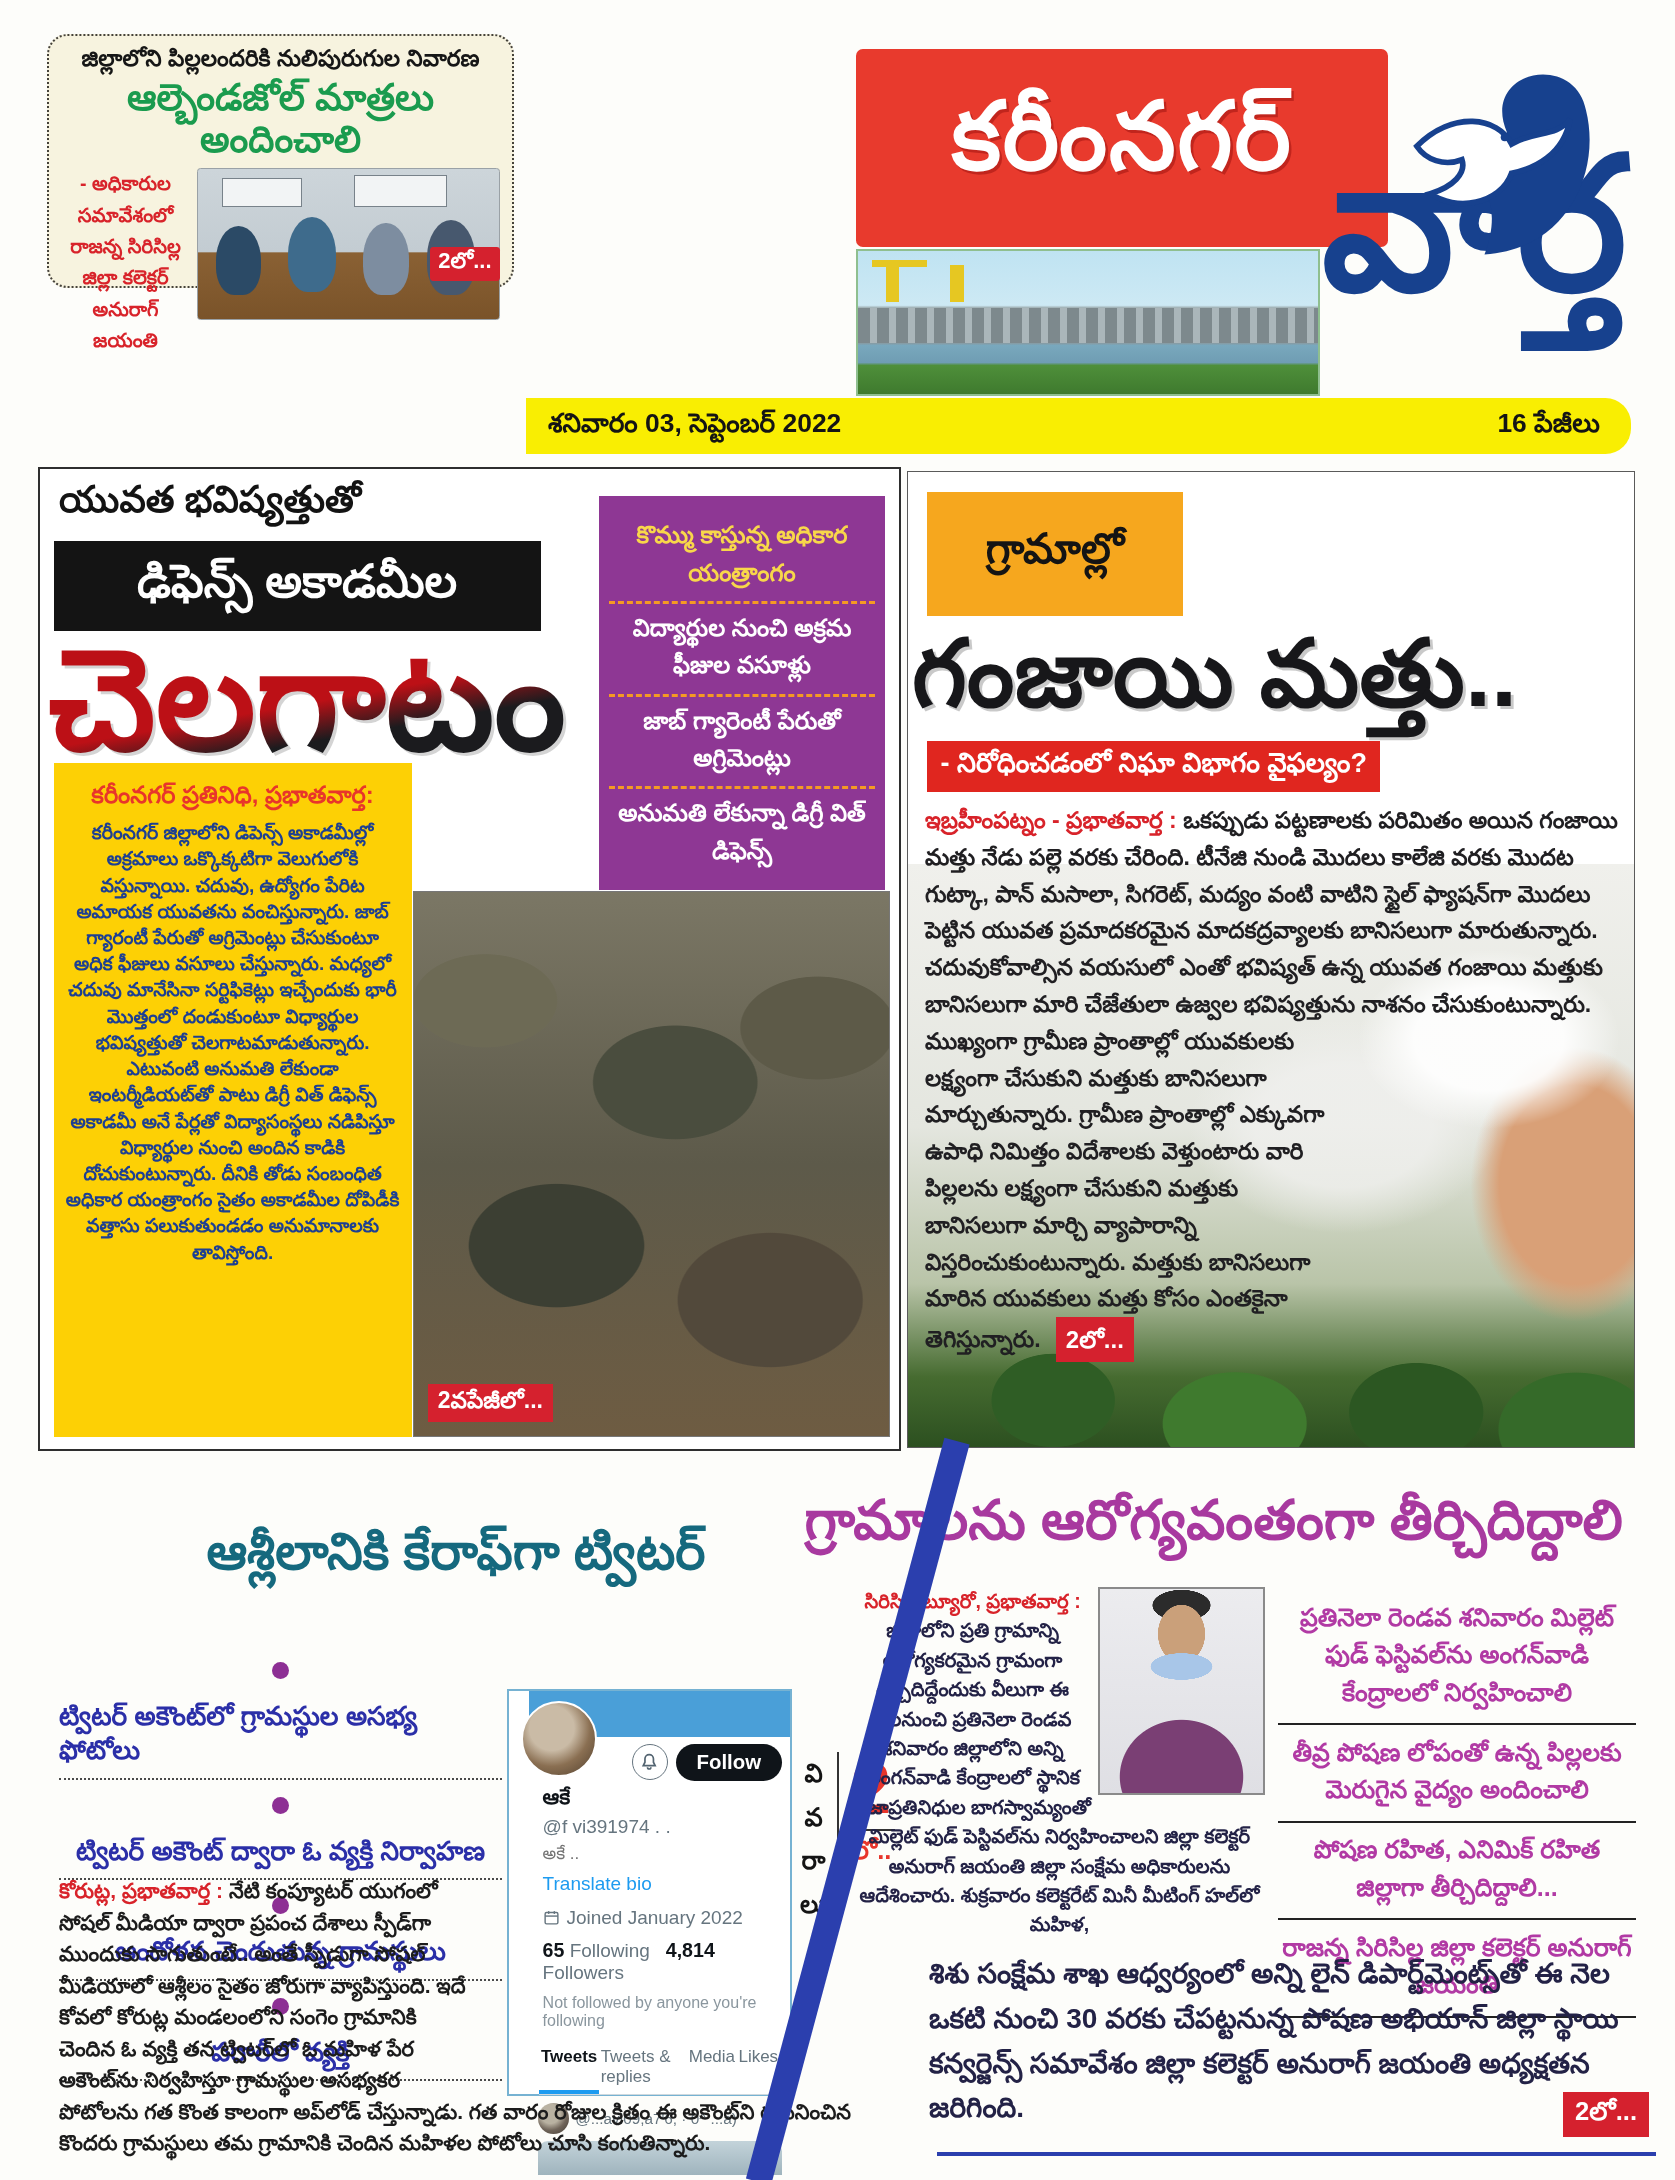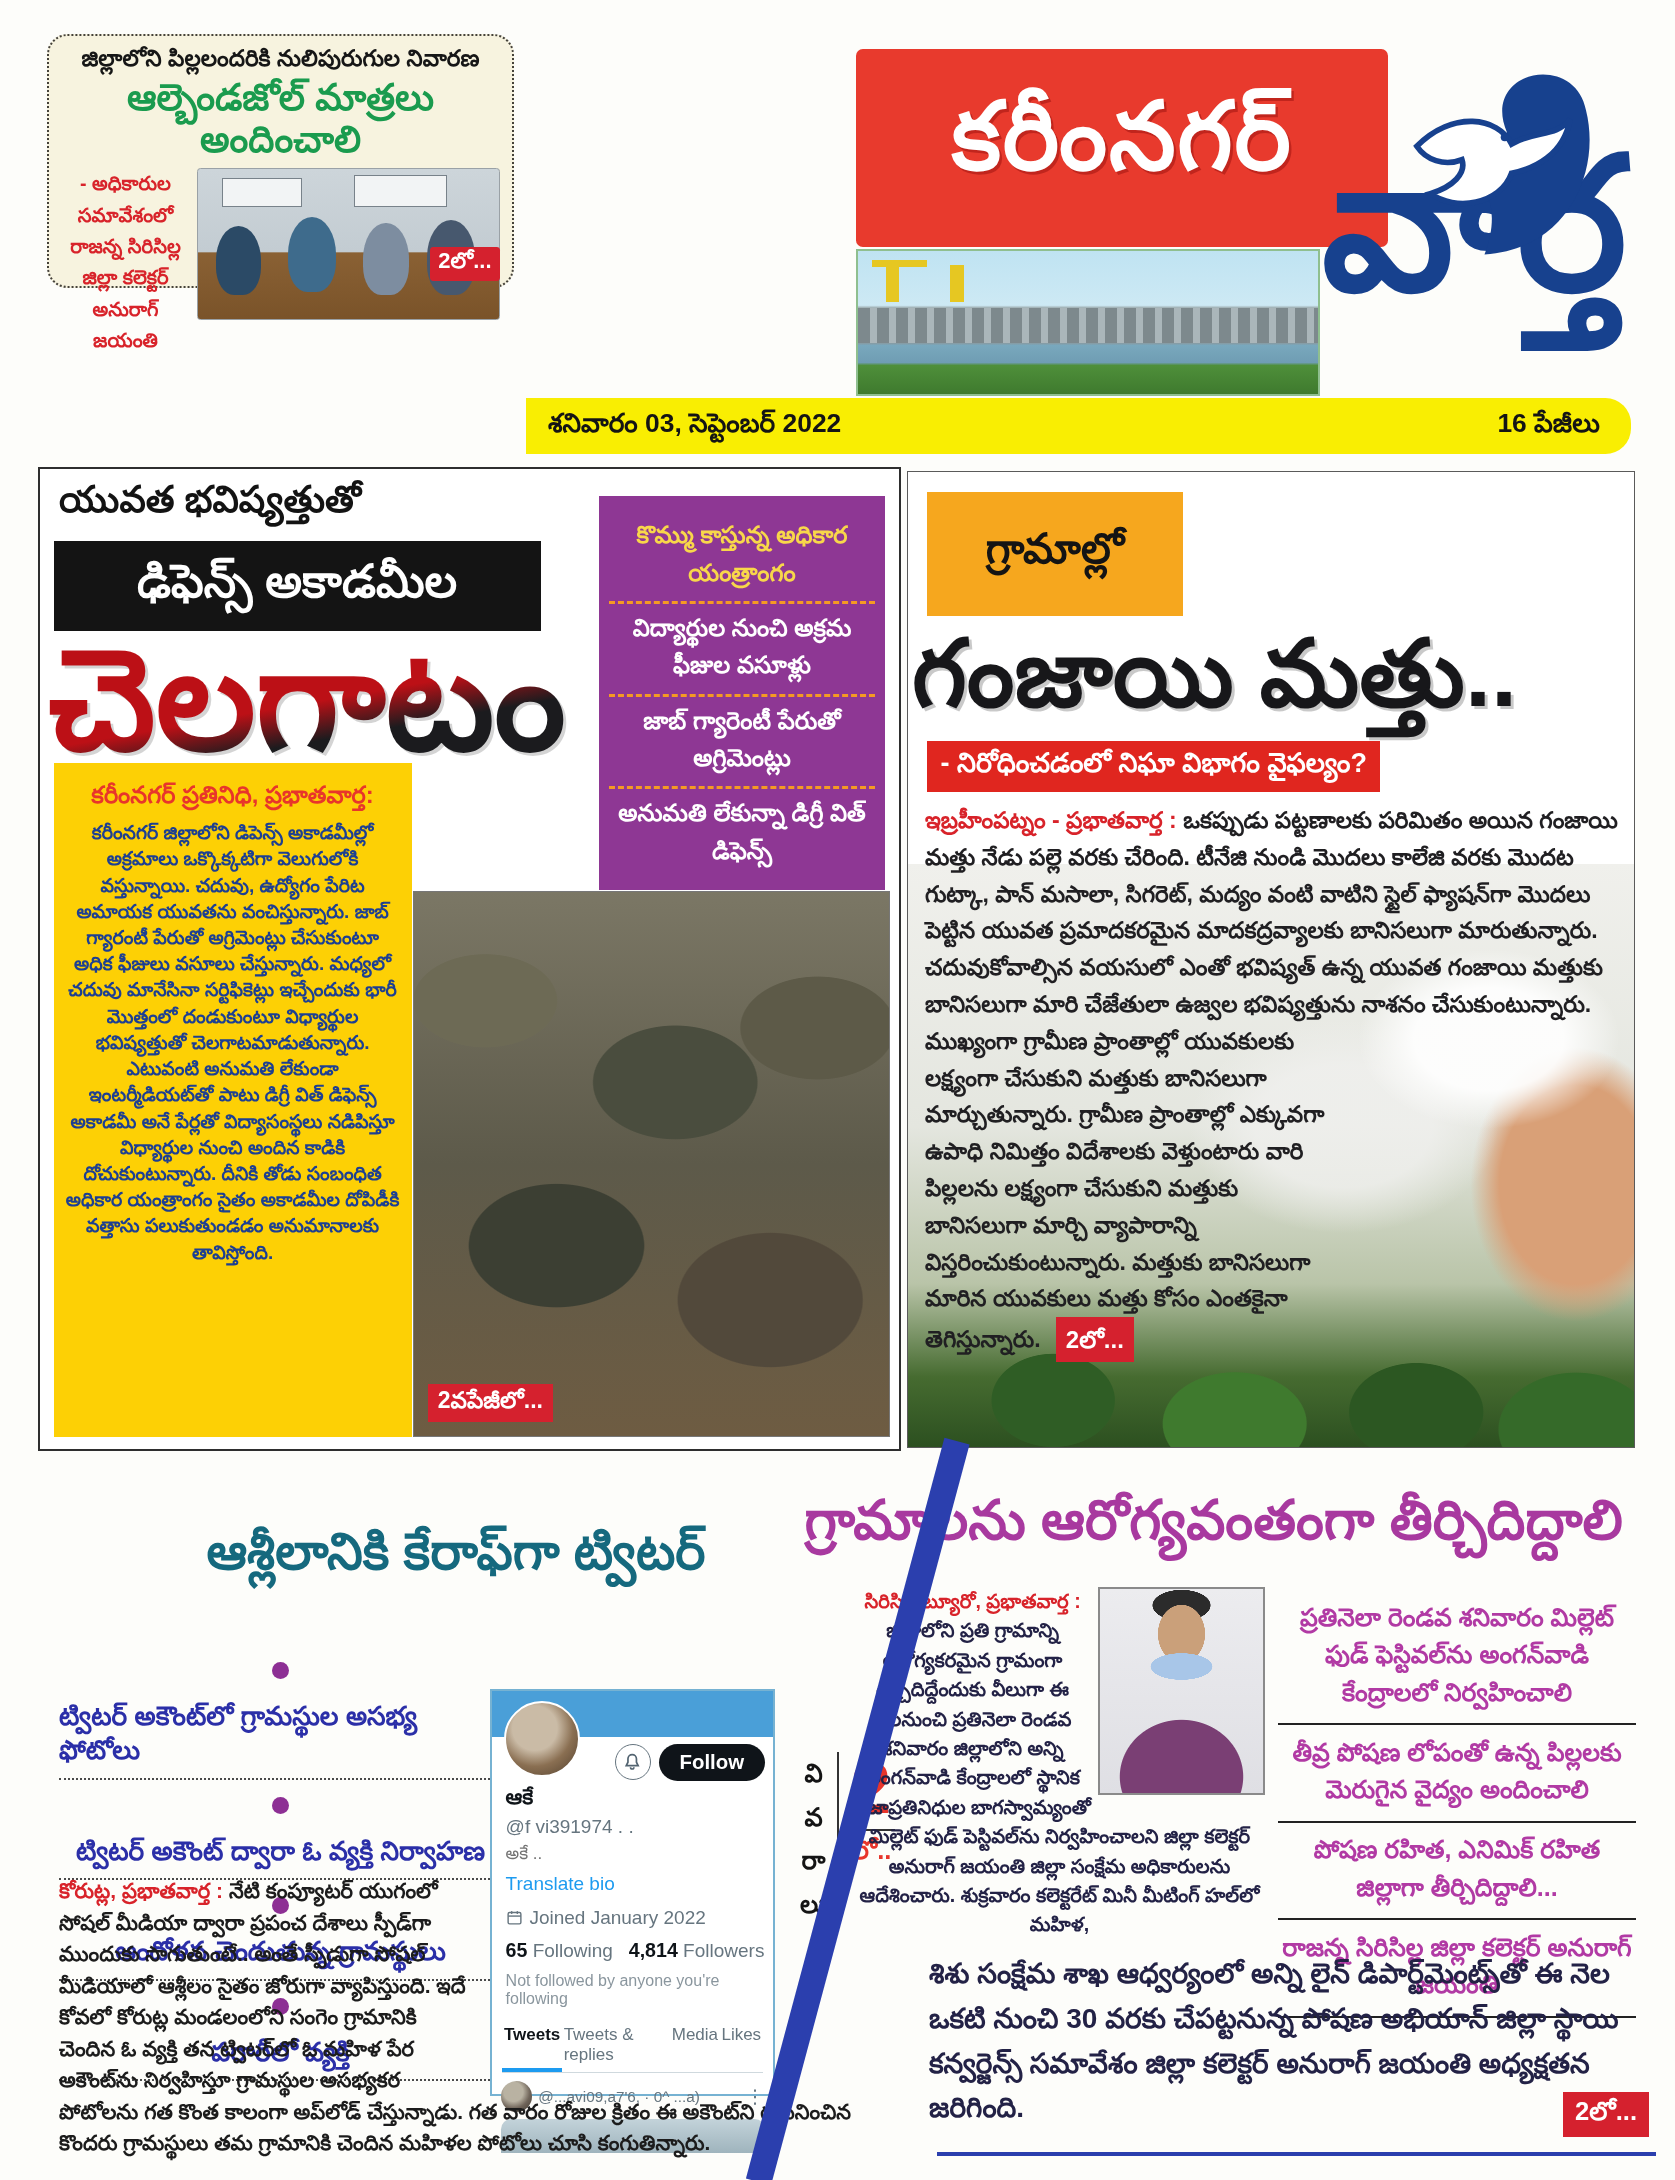--- a/index.html
+++ b/index.html
@@ -106,22 +106,22 @@
   .bullet{display:flex;align-items:center;gap:20px;padding:8.5px 0 10.2px;
           border-bottom:2.6px dotted #4a4a4a;flex-direction:column;}
   .bullet:last-child{border-bottom:2.6px dotted #4a4a4a;}
   .bdot{width:17px;height:17px;border-radius:50%;background:#8d2f94;flex:0 0 17px;margin-top:8.5px;}
   .btext{color:#2b2fa8;font-weight:bold;font-size:26.4px;line-height:1.3;}
   .bart1-body{position:absolute;left:12px;top:397px;width:816px;font-size:21px;font-weight:bold;
               color:#1c1c1c;line-height:1.5;}
   .bart1-spacer{float:right;width:400px;height:194px;}
 
   
-  .twcard{position:absolute;left:443px;top:211px;width:285px;height:407px;background:#fff;
-          border:2.6px solid #76b2d2;box-sizing:border-box;font-family:"Liberation Sans",sans-serif;}
+  .twcard{position:absolute;left:460px;top:211px;width:285px;height:407px;background:#fff;
+          border:2.6px solid #76b2d2;box-sizing:border-box;font-family:"Liberation Sans",sans-serif;padding-left:20px;}
   .tw-band{height:46px;background:#4a9fd8;}
   .tw-avatar{position:absolute;left:12px;top:10.2px;width:72px;height:72px;border-radius:50%;
              border:2.6px solid #fff;background:radial-gradient(circle at 40% 35%,#cabba6 0 35%,#8a6f52 60%,#4e3d2c 100%);}
   .tw-toprow{position:absolute;right:8.5px;top:53px;display:flex;align-items:center;gap:8.5px;}
   .tw-bell{width:34px;height:34px;border:1.7px solid #66757f;border-radius:50%;
            display:flex;align-items:center;justify-content:center;}
   .tw-follow{background:#0f1419;color:#fff;font-weight:bold;font-size:20.4px;border:none;
              padding:6.8px 20.4px;border-radius:20.4px;}
   .tw-name{margin:48px 0 0 13.6px;font-size:21px;font-weight:bold;color:#0f1419;}
   .tw-handle{margin:1.7px 0 0 13.6px;font-size:19px;color:#66757f;}

